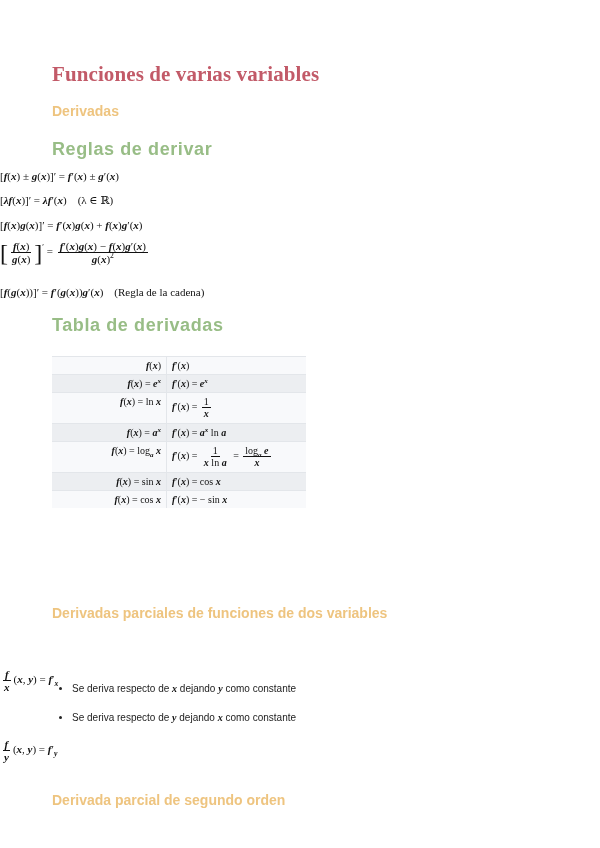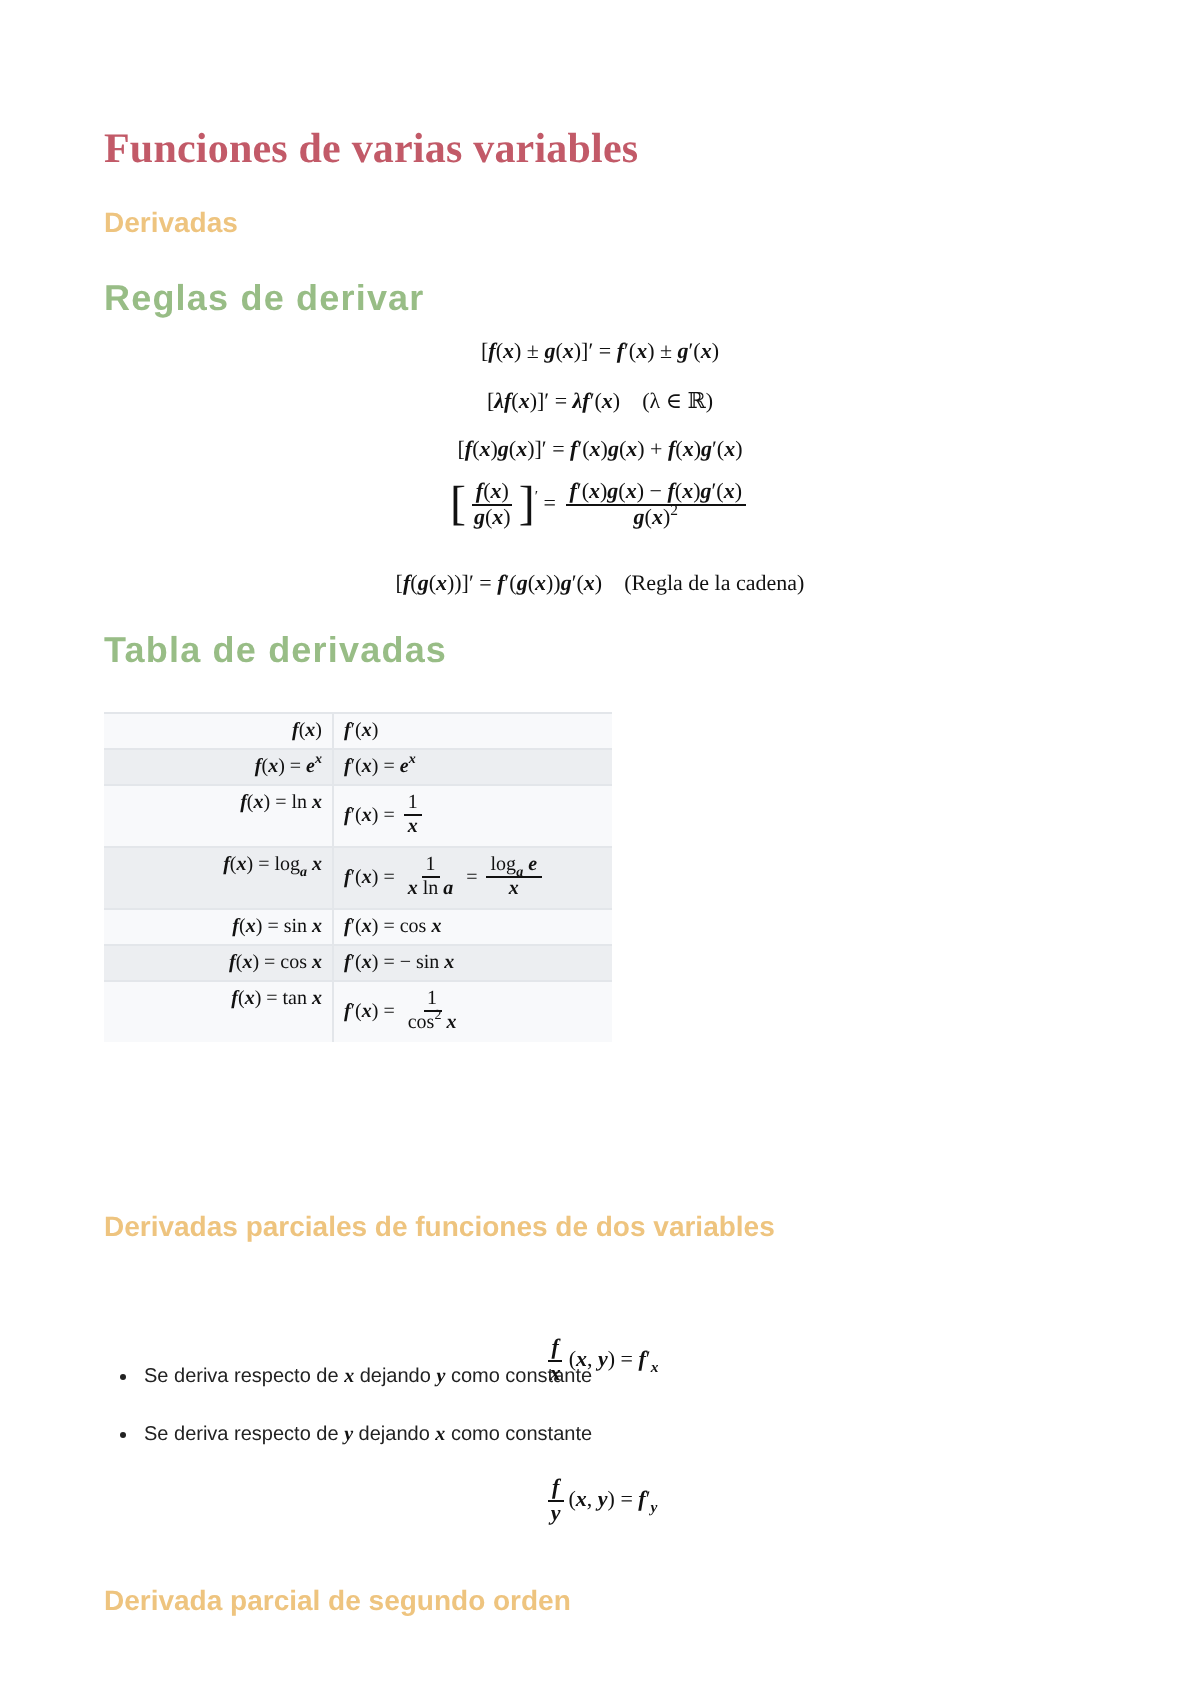--- a/index.html
+++ b/index.html
@@ -2,21 +2,21 @@
 <html><head>
 <meta charset="utf-8">
 <style>
   html, body { margin: 0; padding: 0; background: #ffffff; }
   body { width: 600px; height: 848px; position: relative; overflow: hidden; font-family: "Liberation Sans", sans-serif; color: #222; }
   h1 { position: absolute; left: 52px; top: 62px; margin: 0; font-size: 21px; font-weight: bold; color: #c25a68; letter-spacing: 0.1px; white-space: nowrap; font-family: Liberation Serif, serif; }
   h2 { position: absolute; left: 52px; margin: 0; font-size: 14px; font-weight: bold; color: #eec47f; white-space: nowrap; }
   h3 { position: absolute; left: 52px; margin: 0; font-size: 18px; font-weight: bold; color: #98bd86; letter-spacing: 0.6px; white-space: nowrap; }
   .math { font-family: "Liberation Serif", "DejaVu Serif", serif; color: #111; }
   .m-b { font-weight: bold; font-style: italic; }
-  .eq { position: absolute; left: 0; width: 600px; text-align: center; font-size: 11px; white-space: nowrap; }
+  .eq { position: absolute; left: 0; width: 600px; text-align: left; font-size: 11px; white-space: nowrap; }
   .eq .inner { display: inline-block; }
   .frac { display: inline-flex; flex-direction: column; align-items: center; vertical-align: middle; margin: 0 2px; }
   .frac .num { padding: 0 2px; border-bottom: 1px solid #111; line-height: 12px; }
   .frac .den { padding: 0 2px; line-height: 12px; }
   .bigbr { font-size: 24px; vertical-align: middle; font-weight: normal; line-height: 20px; }
   table.deriv { position: absolute; left: 52px; top: 356px; border-collapse: collapse; width: 254px; font-size: 10px; }
   table.deriv td { border-top: 1px solid #e3e6ea; padding: 3px 5px; vertical-align: top; white-space: nowrap; }
   table.deriv tr:nth-child(odd) td { background: #f8f9fb; }
   table.deriv tr:nth-child(even) td { background: #eceef1; }
   table.deriv td.l { text-align: right; width: 104px; border-right: 1px solid #e3e6ea; }
@@ -74,44 +74,41 @@
     <td class="l"><span class="m-b">f</span>(<span class="m-b">x</span>) = <span class="m-b">e</span><sup class="m-b">x</sup></td>
     <td class="r"><span class="m-b">f</span>′(<span class="m-b">x</span>) = <span class="m-b">e</span><sup class="m-b">x</sup></td>
   </tr>
   <tr class="tall">
     <td class="l"><span class="m-b">f</span>(<span class="m-b">x</span>) = ln <span class="m-b">x</span></td>
     <td class="r"><span class="m-b">f</span>′(<span class="m-b">x</span>) = <span class="tfrac">
             <span class="num">1</span>
             <span class="den m-b">x</span>
           </span></td>
   </tr>
+  <tr>
+    <td class="l"><span class="m-b">f</span>(<span class="m-b">x</span>) = <span class="m-b">a</span><sup class="m-b">x</sup></td>
+    <td class="r"><span class="m-b">f</span>′(<span class="m-b">x</span>) = <span class="m-b">a</span><sup class="m-b">x</sup> ln <span class="m-b">a</span></td>
+  </tr>
   <tr class="tall">
     <td class="l"><span class="m-b">f</span>(<span class="m-b">x</span>) = log<sub class="m-b">a</sub> <span class="m-b">x</span></td>
     <td class="r"><span class="m-b">f</span>′(<span class="m-b">x</span>) = <span class="tfrac">
             <span class="num">1</span>
             <span class="den"><span class="m-b">x</span> ln <span class="m-b">a</span></span>
           </span> = <span class="tfrac">
             <span class="num">log<sub class="m-b">a</sub> <span class="m-b">e</span></span>
             <span class="den m-b">x</span>
           </span></td>
   </tr>
   <tr>
     <td class="l"><span class="m-b">f</span>(<span class="m-b">x</span>) = sin <span class="m-b">x</span></td>
     <td class="r"><span class="m-b">f</span>′(<span class="m-b">x</span>) = cos <span class="m-b">x</span></td>
   </tr>
   <tr>
     <td class="l"><span class="m-b">f</span>(<span class="m-b">x</span>) = cos <span class="m-b">x</span></td>
     <td class="r"><span class="m-b">f</span>′(<span class="m-b">x</span>) = − sin <span class="m-b">x</span></td>
-  </tr>
-  <tr class="tall">
-    <td class="l"><span class="m-b">f</span>(<span class="m-b">x</span>) = tan <span class="m-b">x</span></td>
-    <td class="r"><span class="m-b">f</span>′(<span class="m-b">x</span>) = <span class="tfrac">
-            <span class="num">1</span>
-            <span class="den">cos<sup>2</sup> <span class="m-b">x</span></span>
-          </span></td>
   </tr>
 </tbody>
   </table>
 
 <h2 style="top:605px;">Derivadas parciales de funciones de dos variables</h2>
 
 <ul class="bullets" style="top:642px;margin-top:41px;">
   <li>
     <span>Se deriva respecto de </span><span class="math m-b">x</span><span> dejando </span><span class="math m-b">y</span><span> como constante</span>
   </li>

